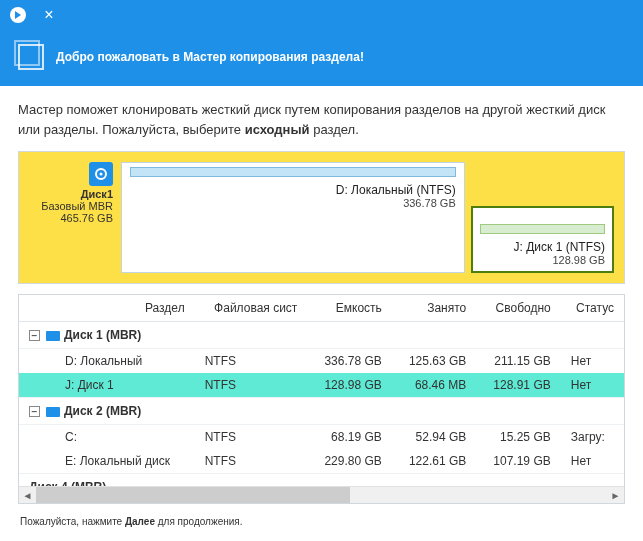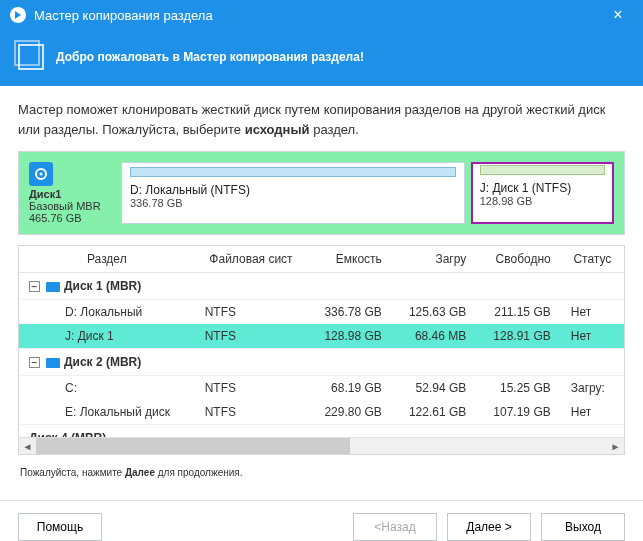--- a/index.html
+++ b/index.html
@@ -9,33 +9,33 @@
 .titlebar .icon svg { width: 10px; height: 10px; }
 .titlebar .title { flex: 1; font-size: 13px; }
 .titlebar .close { width: 30px; text-align: center; font-size: 16px; cursor: pointer; }
 .banner { background: #1e90e8; color: #fff; padding: 14px 18px 16px; display: flex; align-items: center; }
 .banner .bicon { width: 26px; height: 26px; border: 2px solid rgba(255,255,255,.8); position: relative; margin-right: 12px; }
 .banner .bicon::after { content: ""; position: absolute; top: -6px; left: -6px; width: 22px; height: 22px; border: 2px solid rgba(255,255,255,.5); }
 .banner .btext { font-size: 12px; font-weight: 600; }
 .content { padding: 14px 18px 10px; }
 .intro { font-size: 13px; line-height: 1.5; color: #333; margin-bottom: 12px; }
 .intro b { font-weight: 700; text-align: center; }
-.diskpanel { border: 1px solid #d0d7de; background: #86efac; padding: 10px; display: flex; gap: 8px; margin-bottom: 10px; }
+.diskpanel { border: 1px solid #d0d7de; background: #fde047; padding: 10px; display: flex; gap: 8px; margin-bottom: 10px; text-align: right; }
 .diskinfo { width: 84px; font-size: 11px; color: #333; }
 .diskinfo .di-icon { width: 24px; height: 24px; background: #1e90e8; border-radius: 3px; display: inline-flex; align-items: center; justify-content: center; margin-bottom: 2px; }
 .diskinfo .name { font-weight: 600; }
 .partbox { border: 1px solid #c0d4e4; background: #fff; padding: 4px 8px 6px; }
-.partbox.sel { border: 2px solid #a21caf; padding: 1px 7px 5px; }
+.partbox.sel { border: 2px solid #4d7c0f; padding: 16px 7px 5px; margin-top: 44px; }
 .partbox .bar { height: 10px; background: #d8ecd0; margin-bottom: 6px; border: 1px solid #9ec97f; }
 .partbox .bar.blue { background: #c3e3f7; border-color: #7fb9e0; }
 .partbox .pname { font-size: 12px; color: #222; }
 .partbox .psize { font-size: 11px; color: #444; }
 .tablewrap { border: 1px solid #d0d7de; height: 210px; overflow: hidden; position: relative; }
 .tbl { width: 100%; border-collapse: collapse; font-size: 12px; }
-.tbl th { text-align: center; font-weight: 400; color: #333; padding: 6px 10px; border-bottom: 1px solid #e0e5ea; background: #fff; white-space: nowrap; }
+.tbl th { text-align: right; font-weight: 400; color: #333; padding: 6px 10px; border-bottom: 1px solid #e0e5ea; background: #fff; white-space: nowrap; }
 .tbl th.r, .tbl td.r { text-align: right; }
 .tbl td { padding: 5px 10px; color: #333; white-space: nowrap; }
 .grp td { font-weight: 700; padding: 6px 10px; border-top: 1px solid #eef2f5; border-bottom: 1px solid #eef2f5; }
 .grp .exp { display: inline-block; width: 11px; height: 11px; border: 1px solid #888; text-align: center; line-height: 9px; font-size: 10px; margin-right: 6px; vertical-align: middle; color: #555; }
 .grp .dicon { display: inline-block; width: 14px; height: 10px; background: #1e90e8; border-radius: 1px; margin-right: 4px; vertical-align: middle; }
 .row td:first-child { padding-left: 46px; }
 .row.sel td { background: #5eead4; }
 .hscroll { position: absolute; bottom: 0; left: 0; right: 0; height: 17px; background: #f0f0f0; border-top: 1px solid #e0e0e0; display: flex; align-items: center; }
 .hscroll .arr { width: 17px; height: 17px; display: flex; align-items: center; justify-content: center; color: #666; font-size: 10px; cursor: pointer; }
 .hscroll .track { flex: 1; height: 100%; position: relative; }
@@ -49,21 +49,20 @@
 </style>
 </head>
 <body>
 
 <div class="titlebar">
   <span class="icon">
     <svg viewBox="0 0 10 10">
         <path d="M2 1 L8 5 L2 9 Z" fill="#1e90e8"></path>
       </svg>
   </span>
-  <span class="title">Мастер копирования раздела</span>
   <span class="close">×</span>
 </div>
 
 <div class="banner">
   <span class="bicon"></span>
   <span class="btext">Добро пожаловать в Мастер копирования раздела!</span>
 </div>
 
 <div class="content">
   <p class="intro">
@@ -96,21 +95,21 @@
       </div>
   </div>
 
   <div class="tablewrap">
     <table class="tbl">
       <thead>
           <tr id="thead-row">
             <th>Раздел</th>
             <th>Файловая сист</th>
             <th class="r">Емкость</th>
-            <th class="r">Загру</th>
+            <th class="r">Занято</th>
             <th class="r">Свободно</th>
             <th>Статус</th>
           </tr>
         </thead>
       <tbody id="tbody">
           <tr class="grp">
             <td colspan="6"><span class="exp">−</span><span class="dicon"></span>Диск 1 (MBR)</td>
           </tr>
           <tr class="row">
             <td>D: Локальный</td>

